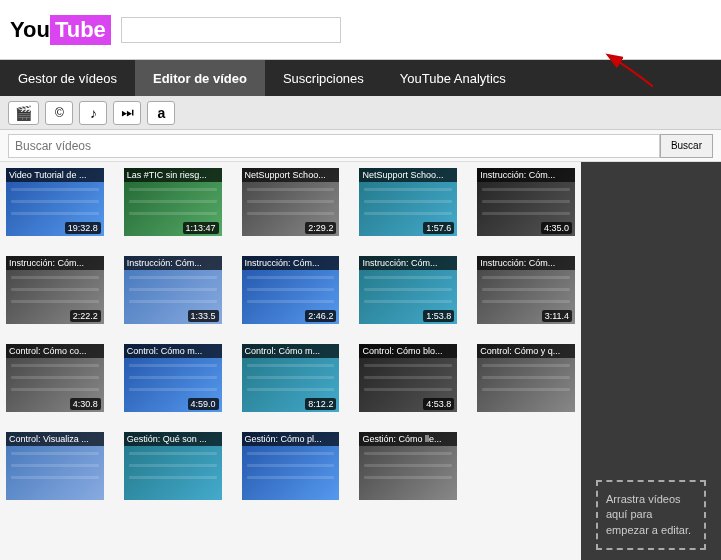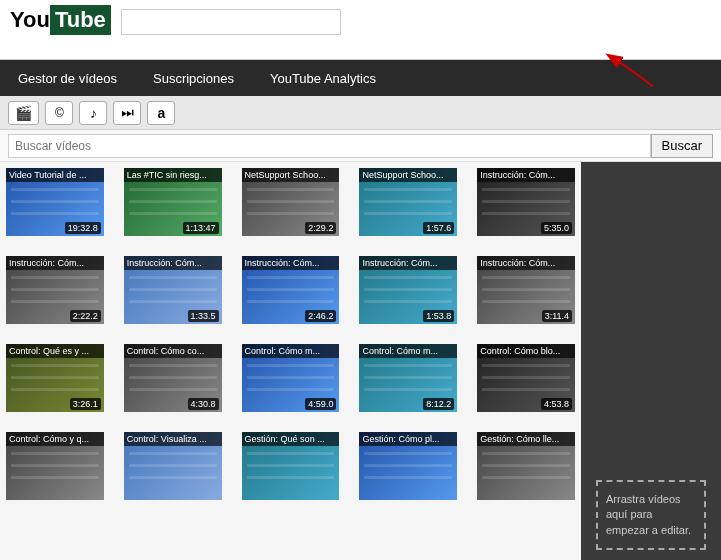--- a/index.html
+++ b/index.html
@@ -10,36 +10,36 @@
       font-size: 12px;
       background: #f0f0f0;
       overflow: hidden;
     }
 
     
     #header {
       background: #fff;
       border-bottom: 1px solid #ccc;
       display: flex;
-      align-items: flex-end;
+      align-items: center;
       padding: 24px 10px;
       height: 60px;
     }
     #logo {
       display: flex;
       align-items: center;
       margin-right: 10px;
     }
     .logo-you {
       font-size: 22px;
       font-weight: bold;
       color: #000;
     }
     .logo-tube {
-      background: #14532d;
+      background: #d946ef;
       color: #fff;
       font-size: 22px;
       font-weight: bold;
       padding: 2px 5px;
       border-radius: 0;
     }
     #search-box {
       border: 1px solid #ccc;
       height: 26px;
       width: 220px;
@@ -109,21 +109,21 @@
       padding: 0 6px;
       font-size: 12px;
     }
     #search-btn {
       background: #f0f0f0;
       border: 1px solid #aaa;
       padding: 3px 10px;
       margin-left: 0;
       cursor: pointer;
       height: 24px;
-      font-size: 13px;
+      font-size: 10px;
     }
 
     
     #main {
       display: flex;
       height: calc(560px - 50px - 36px - 34px - 32px);
     }
 
     
     #video-grid {
@@ -227,20 +227,21 @@
 <div id="header">
   <div id="logo">
     <span class="logo-you">You</span>
       <span class="logo-tube">Tube</span>
   </div>
   <input type="text" id="search-box" style="">
 </div>
 
 <div id="nav">
   <div id="tab-gestor" class="nav-tab">Gestor de vídeos</div>
+  <div id="tab-editor" class="nav-tab active">Editor de vídeo</div>
   <div id="tab-suscripciones" class="nav-tab">Suscripciones</div>
   <div id="tab-analytics" class="nav-tab">YouTube Analytics</div>
 </div>
 
 <div id="toolbar">
   <button class="tool-btn">🎬</button>
   <button class="tool-btn" style="font-size:12px;">©</button>
   <button class="tool-btn">♪</button>
   <button class="tool-btn">⏭</button>
   <button class="tool-btn" style="font-weight:bold;">a</button>
@@ -298,21 +299,21 @@
           </div>
         </div>
       </div>
       <div class="video-thumb">
         <div class="thumb-img bg-dark">
           <div class="thumb-inner">
             <div class="video-title">Instrucción: Cóm...</div>
             <div style="position: absolute; left: 5px; top: 20px; right: 5px; height: 3px; background: rgba(255, 255, 255, 0.15); border-radius: 1px;"></div>
             <div style="position: absolute; left: 5px; top: 32px; right: 5px; height: 3px; background: rgba(255, 255, 255, 0.15); border-radius: 1px;"></div>
             <div style="position: absolute; left: 5px; top: 44px; right: 5px; height: 3px; background: rgba(255, 255, 255, 0.15); border-radius: 1px;"></div>
-            <div class="video-duration">5:35.0</div>
+            <div class="video-duration">4:35.0</div>
           </div>
         </div>
       </div>
       <div class="video-thumb">
         <div class="thumb-img bg-gray">
           <div class="thumb-inner">
             <div class="video-title">Instrucción: Cóm...</div>
             <div style="position: absolute; left: 5px; top: 20px; right: 5px; height: 3px; background: rgba(255, 255, 255, 0.15); border-radius: 1px;"></div>
             <div style="position: absolute; left: 5px; top: 32px; right: 5px; height: 3px; background: rgba(255, 255, 255, 0.15); border-radius: 1px;"></div>
             <div style="position: absolute; left: 5px; top: 44px; right: 5px; height: 3px; background: rgba(255, 255, 255, 0.15); border-radius: 1px;"></div>
@@ -354,31 +355,20 @@
         </div>
       </div>
       <div class="video-thumb">
         <div class="thumb-img bg-gray">
           <div class="thumb-inner">
             <div class="video-title">Instrucción: Cóm...</div>
             <div style="position: absolute; left: 5px; top: 20px; right: 5px; height: 3px; background: rgba(255, 255, 255, 0.15); border-radius: 1px;"></div>
             <div style="position: absolute; left: 5px; top: 32px; right: 5px; height: 3px; background: rgba(255, 255, 255, 0.15); border-radius: 1px;"></div>
             <div style="position: absolute; left: 5px; top: 44px; right: 5px; height: 3px; background: rgba(255, 255, 255, 0.15); border-radius: 1px;"></div>
             <div class="video-duration">3:11.4</div>
-          </div>
-        </div>
-      </div>
-      <div class="video-thumb">
-        <div class="thumb-img bg-moss">
-          <div class="thumb-inner">
-            <div class="video-title">Control: Qué es y ...</div>
-            <div style="position: absolute; left: 5px; top: 20px; right: 5px; height: 3px; background: rgba(255, 255, 255, 0.15); border-radius: 1px;"></div>
-            <div style="position: absolute; left: 5px; top: 32px; right: 5px; height: 3px; background: rgba(255, 255, 255, 0.15); border-radius: 1px;"></div>
-            <div style="position: absolute; left: 5px; top: 44px; right: 5px; height: 3px; background: rgba(255, 255, 255, 0.15); border-radius: 1px;"></div>
-            <div class="video-duration">3:26.1</div>
           </div>
         </div>
       </div>
       <div class="video-thumb">
         <div class="thumb-img bg-gray">
           <div class="thumb-inner">
             <div class="video-title">Control: Cómo co...</div>
             <div style="position: absolute; left: 5px; top: 20px; right: 5px; height: 3px; background: rgba(255, 255, 255, 0.15); border-radius: 1px;"></div>
             <div style="position: absolute; left: 5px; top: 32px; right: 5px; height: 3px; background: rgba(255, 255, 255, 0.15); border-radius: 1px;"></div>
             <div style="position: absolute; left: 5px; top: 44px; right: 5px; height: 3px; background: rgba(255, 255, 255, 0.15); border-radius: 1px;"></div>

